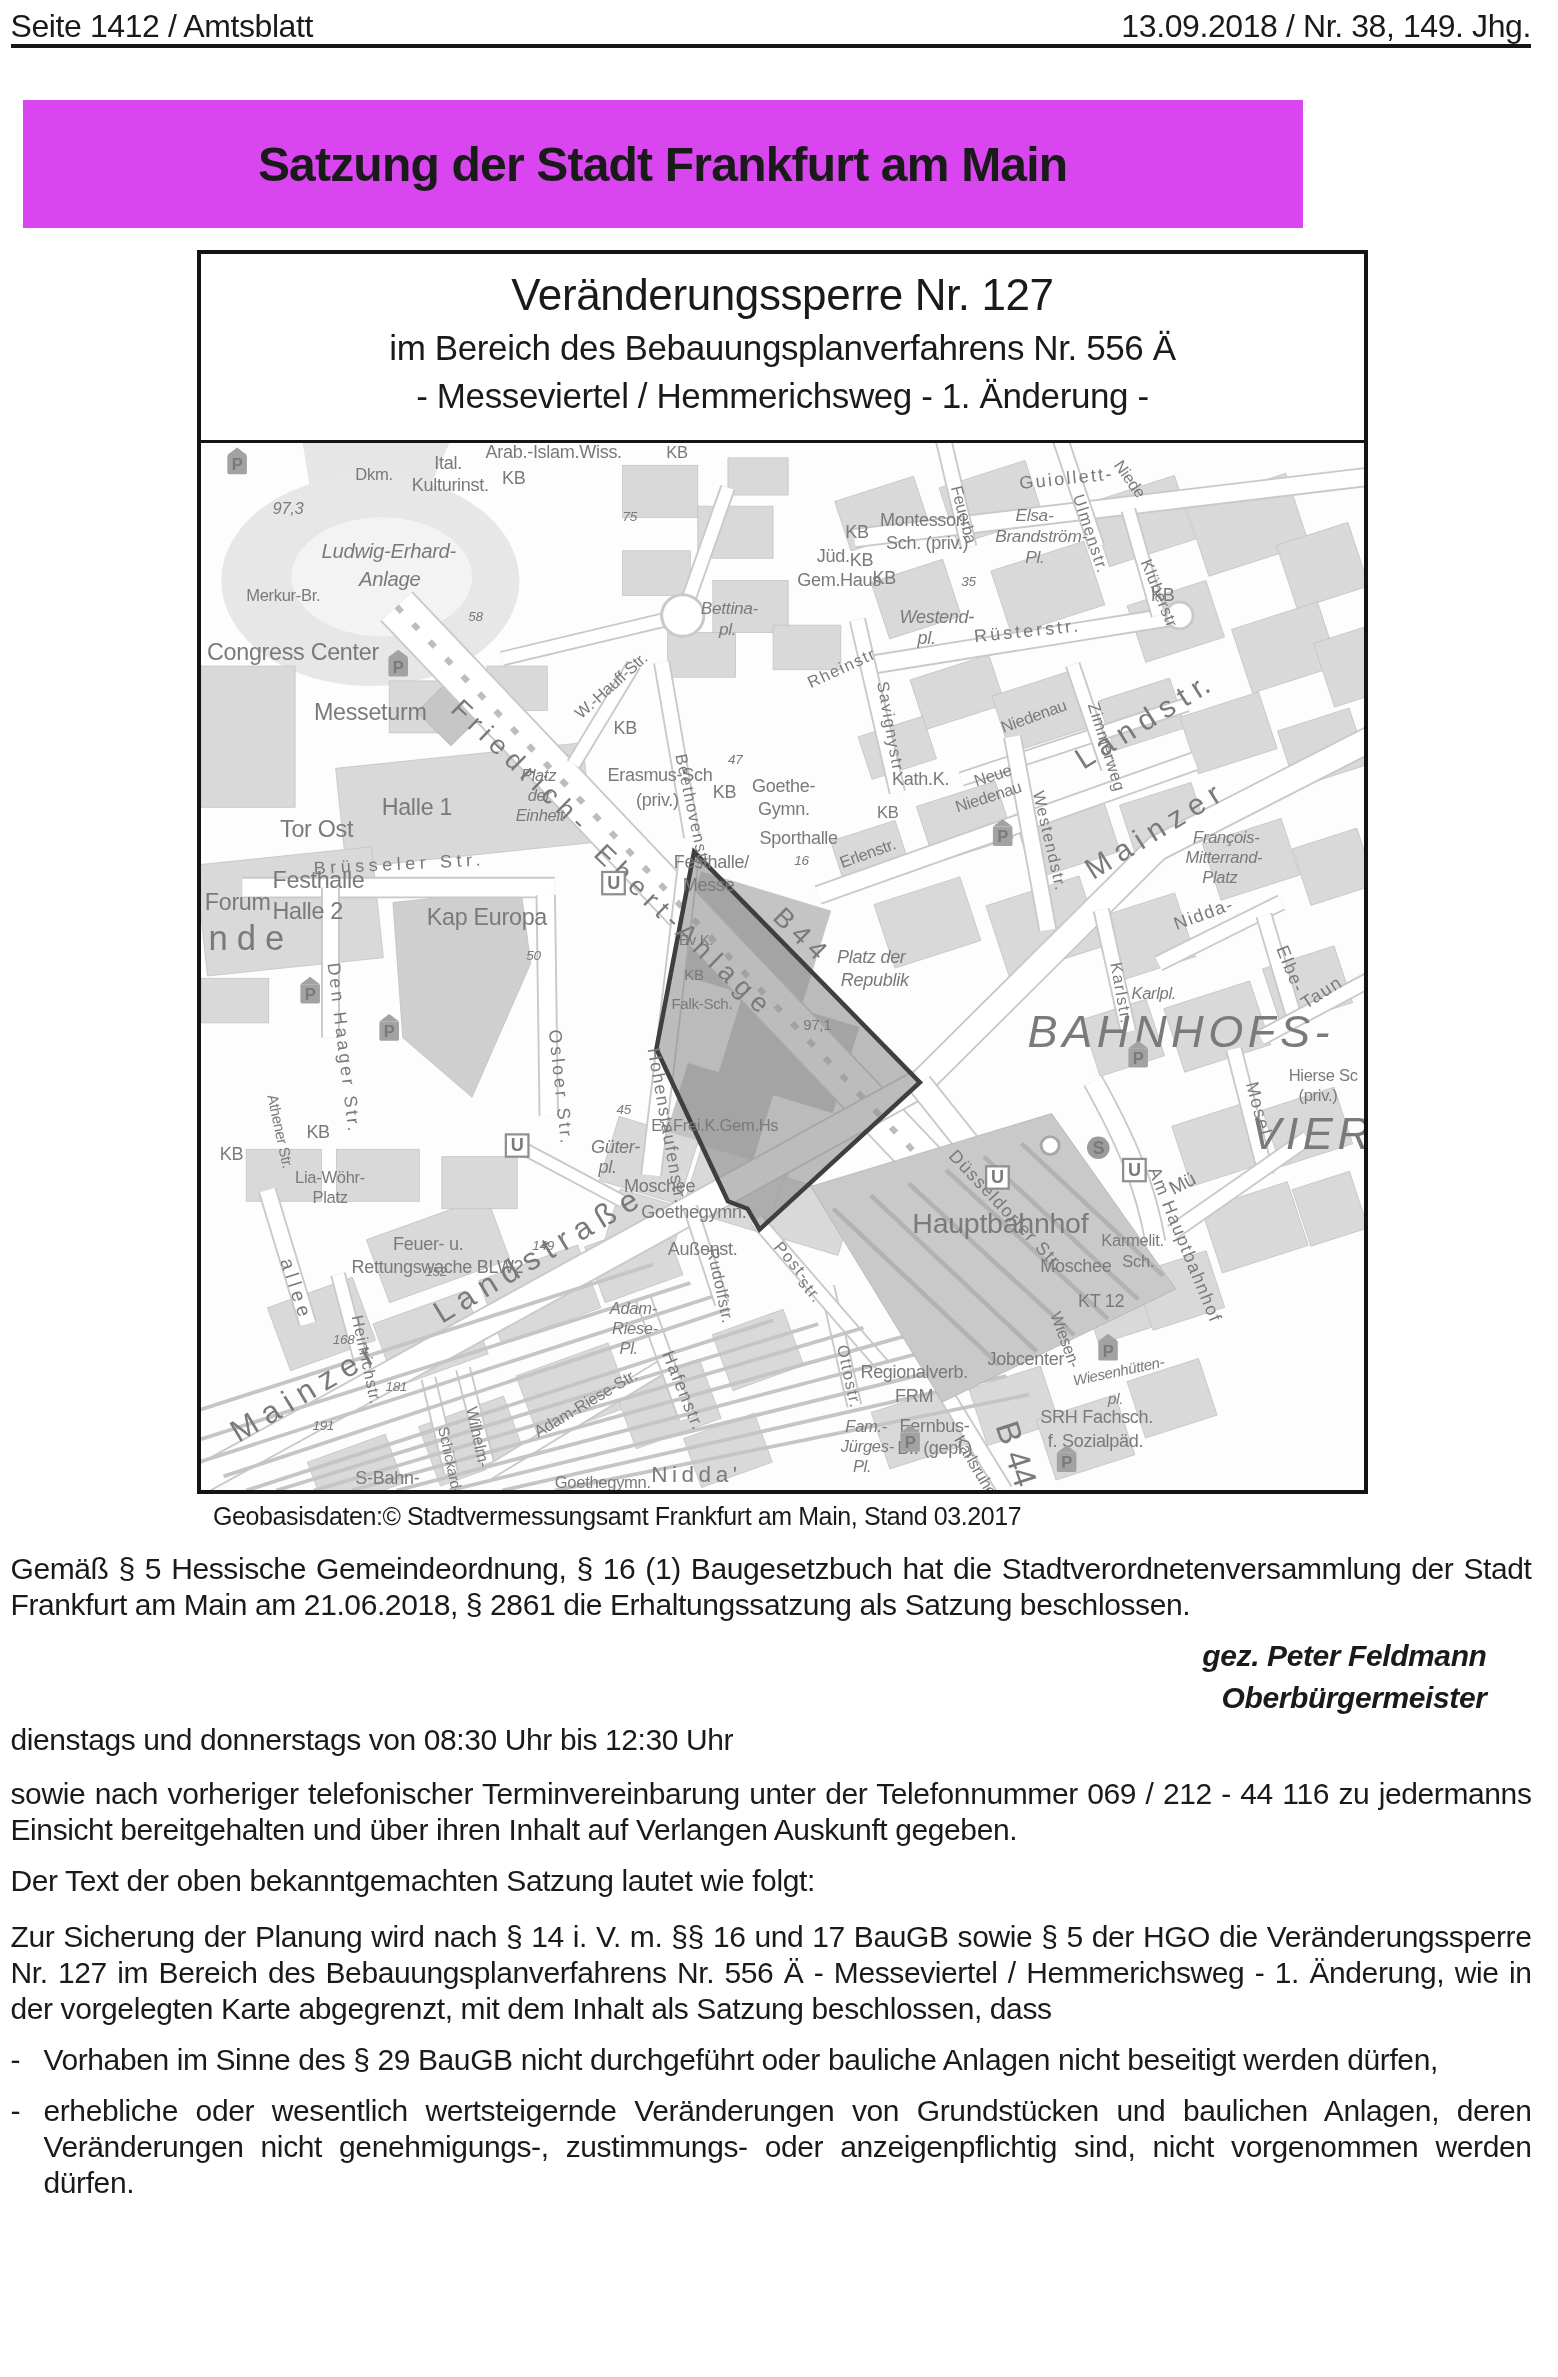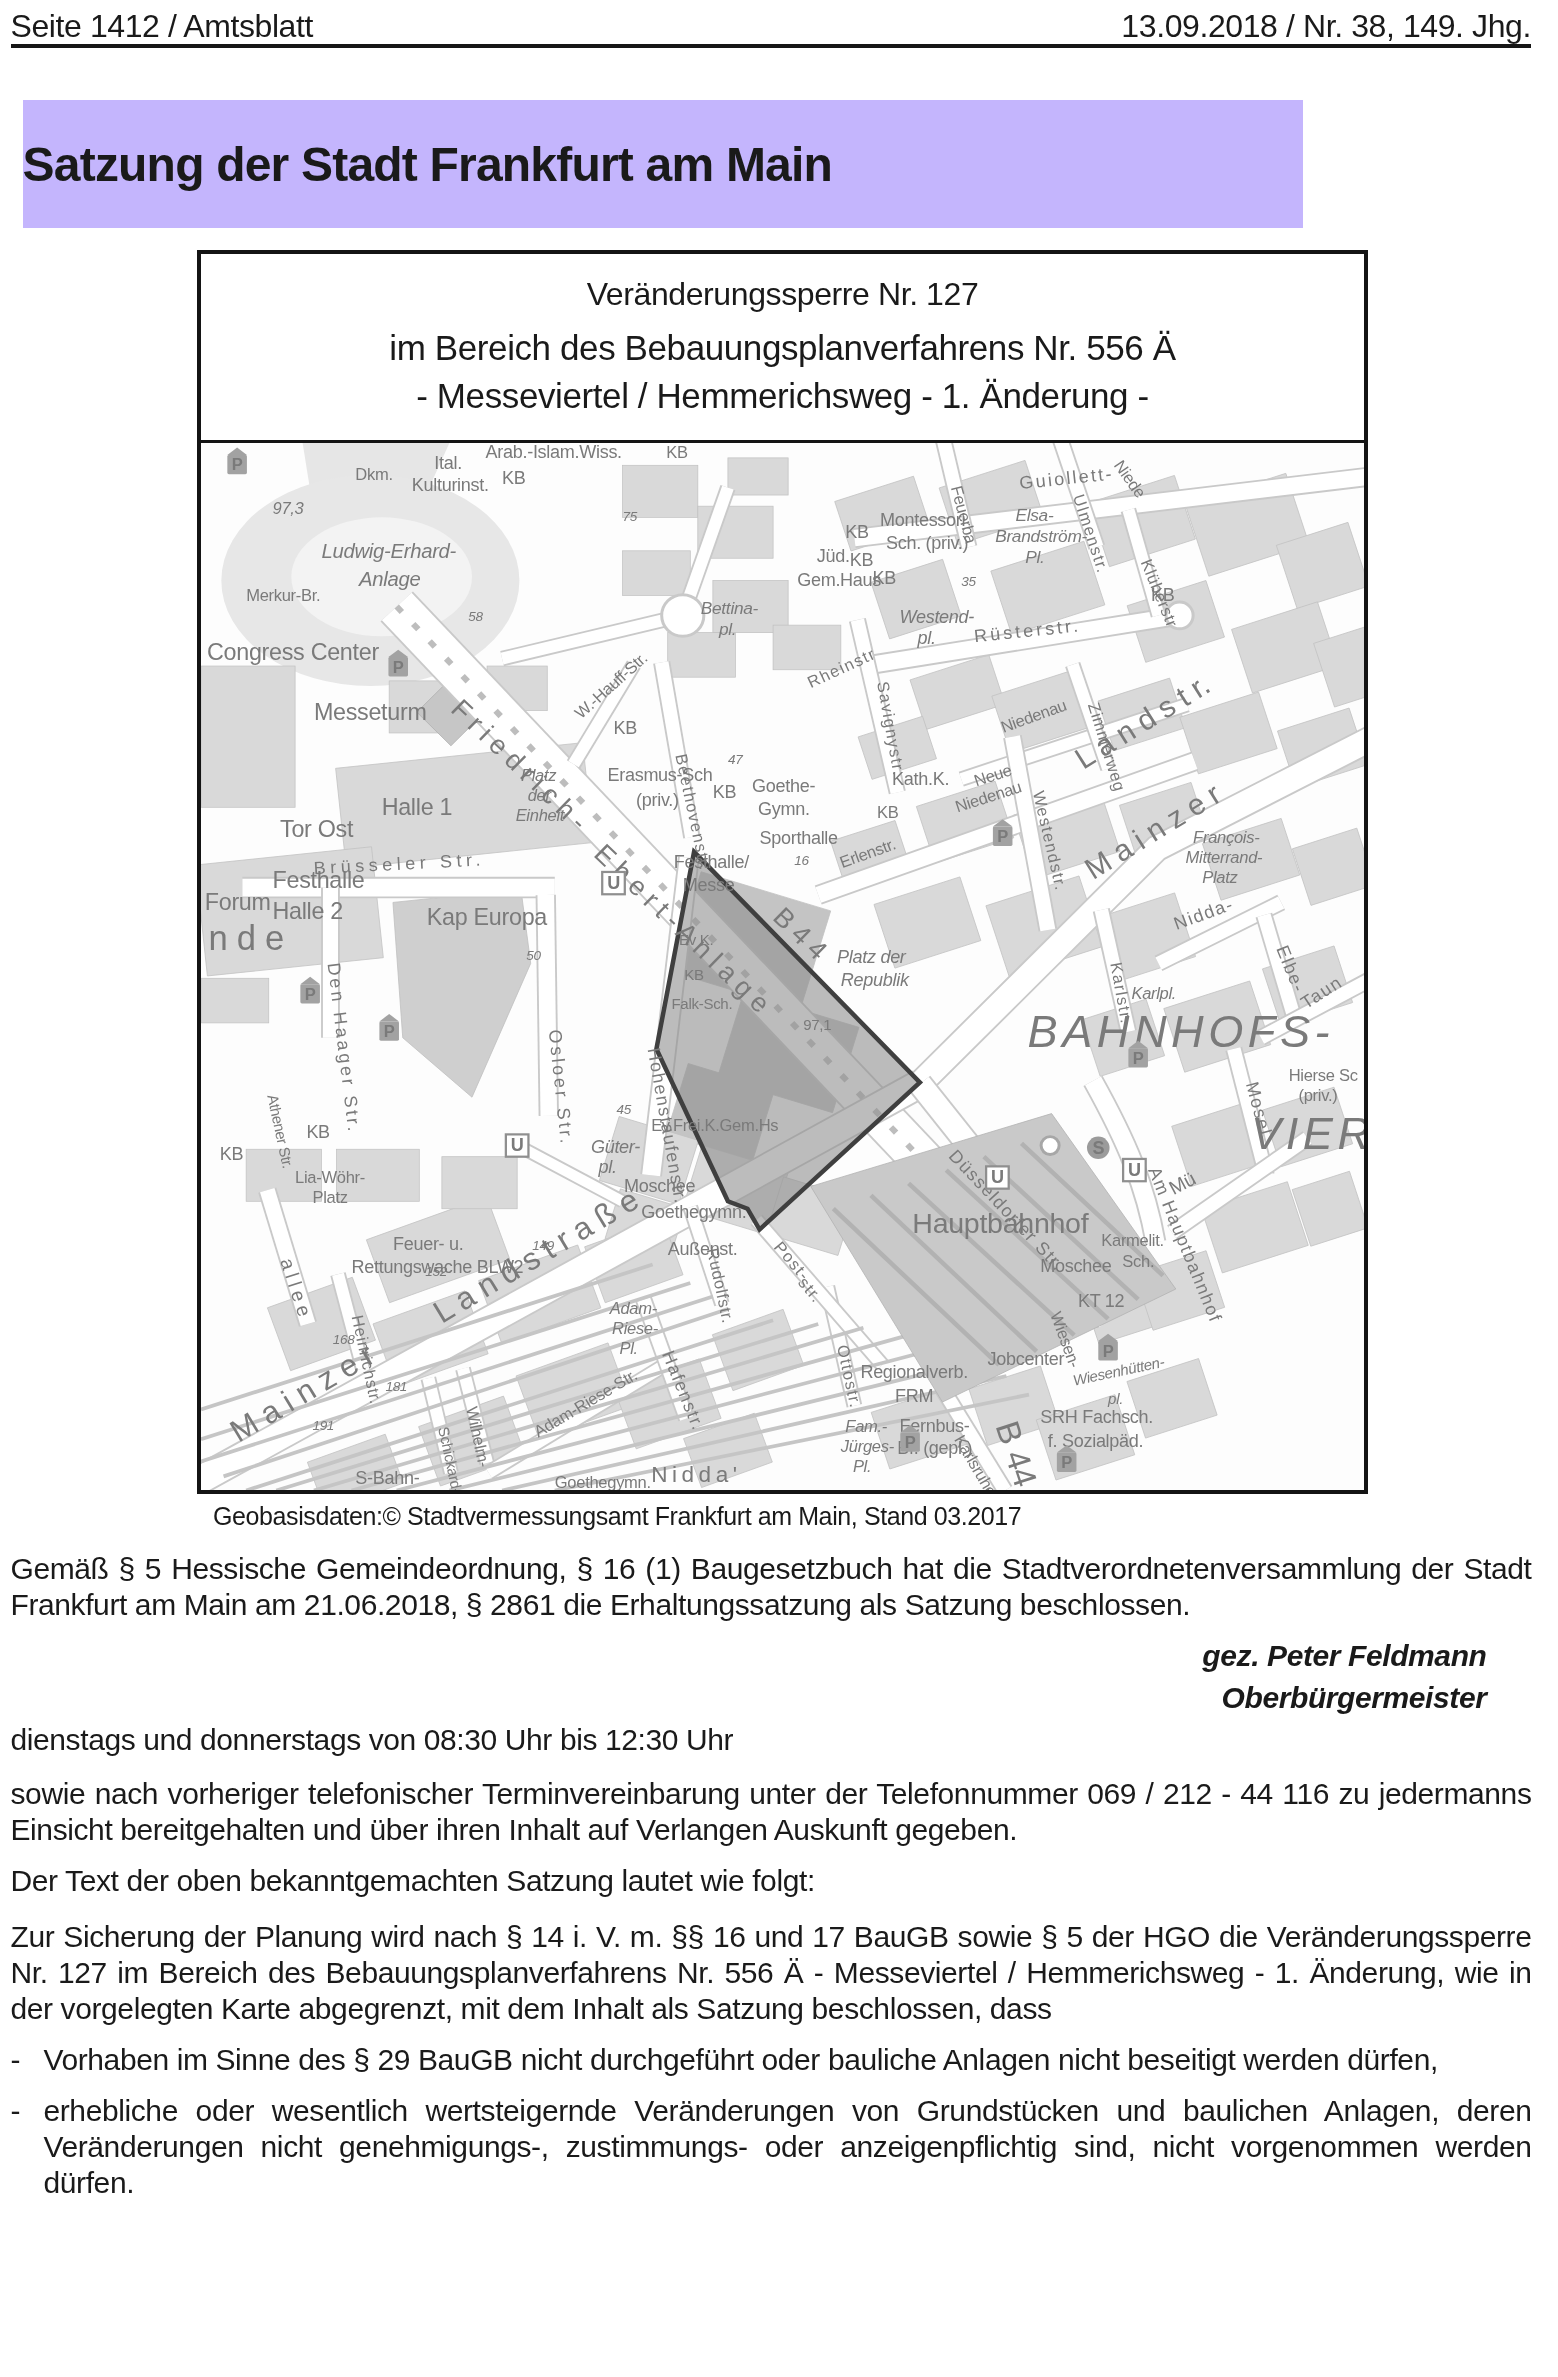--- a/index.html
+++ b/index.html
@@ -3,28 +3,28 @@
 <meta charset="utf-8">
 <style>
   html,body{margin:0;padding:0;background:#888;}
   .page{position:relative;width:1558px;height:2377px;background:#ffffff;overflow:hidden;
         font-family:"Liberation Sans","DejaVu Sans",sans-serif;color:#1a1a1a;letter-spacing:-0.4px;}
   
   .hdr{position:absolute;top:7.5px;left:10.5px;right:27px;display:flex;justify-content:space-between;
        font-size:32px;}
   .hdr-rule{position:absolute;top:44px;left:10.5px;right:27px;height:3.8px;background:#161616;}
   
-  .banner{position:absolute;left:22.6px;top:100px;width:1280px;height:128px;background:#c4b5fd;
-          display:flex;align-items:center;justify-content:flex-start;}
+  .banner{position:absolute;left:22.6px;top:100px;width:1280px;height:128px;background:#d946ef;
+          display:flex;align-items:center;justify-content:center;}
   .banner h1{margin:0;font-size:48px;font-weight:bold;letter-spacing:-0.8px;}
   
   .nbox{position:absolute;left:197px;top:250px;width:1171px;height:1244px;border:4.5px solid #141414;
         box-sizing:border-box;background:#fff;display:flex;flex-direction:column;}
   .nbox-titles{height:175px;text-align:center;padding-top:10.5px;flex:0 0 auto;}
-  .nt1{font-size:32px;line-height:59px;}
+  .nt1{font-size:44px;line-height:59px;}
   .nt2,.nt3{font-size:35px;line-height:48px;}
   .mapwrap{flex:1 1 auto;border-top:3px solid #141414;overflow:hidden;}
   svg.map{display:block;width:100%;height:100%;}
   svg.map text{font-family:"Liberation Sans","DejaVu Sans",sans-serif;fill:#7a7a7a;}
   
   .caption{position:absolute;left:213px;top:1502px;font-size:25px;letter-spacing:-0.4px;}
   
   .bodytext{position:absolute;left:10.5px;top:1551px;width:1521px;font-size:30px;line-height:36px;}
   .bodytext p{margin:0 0 15px 0;}
   .bodytext p.justify{text-align:justify;}

